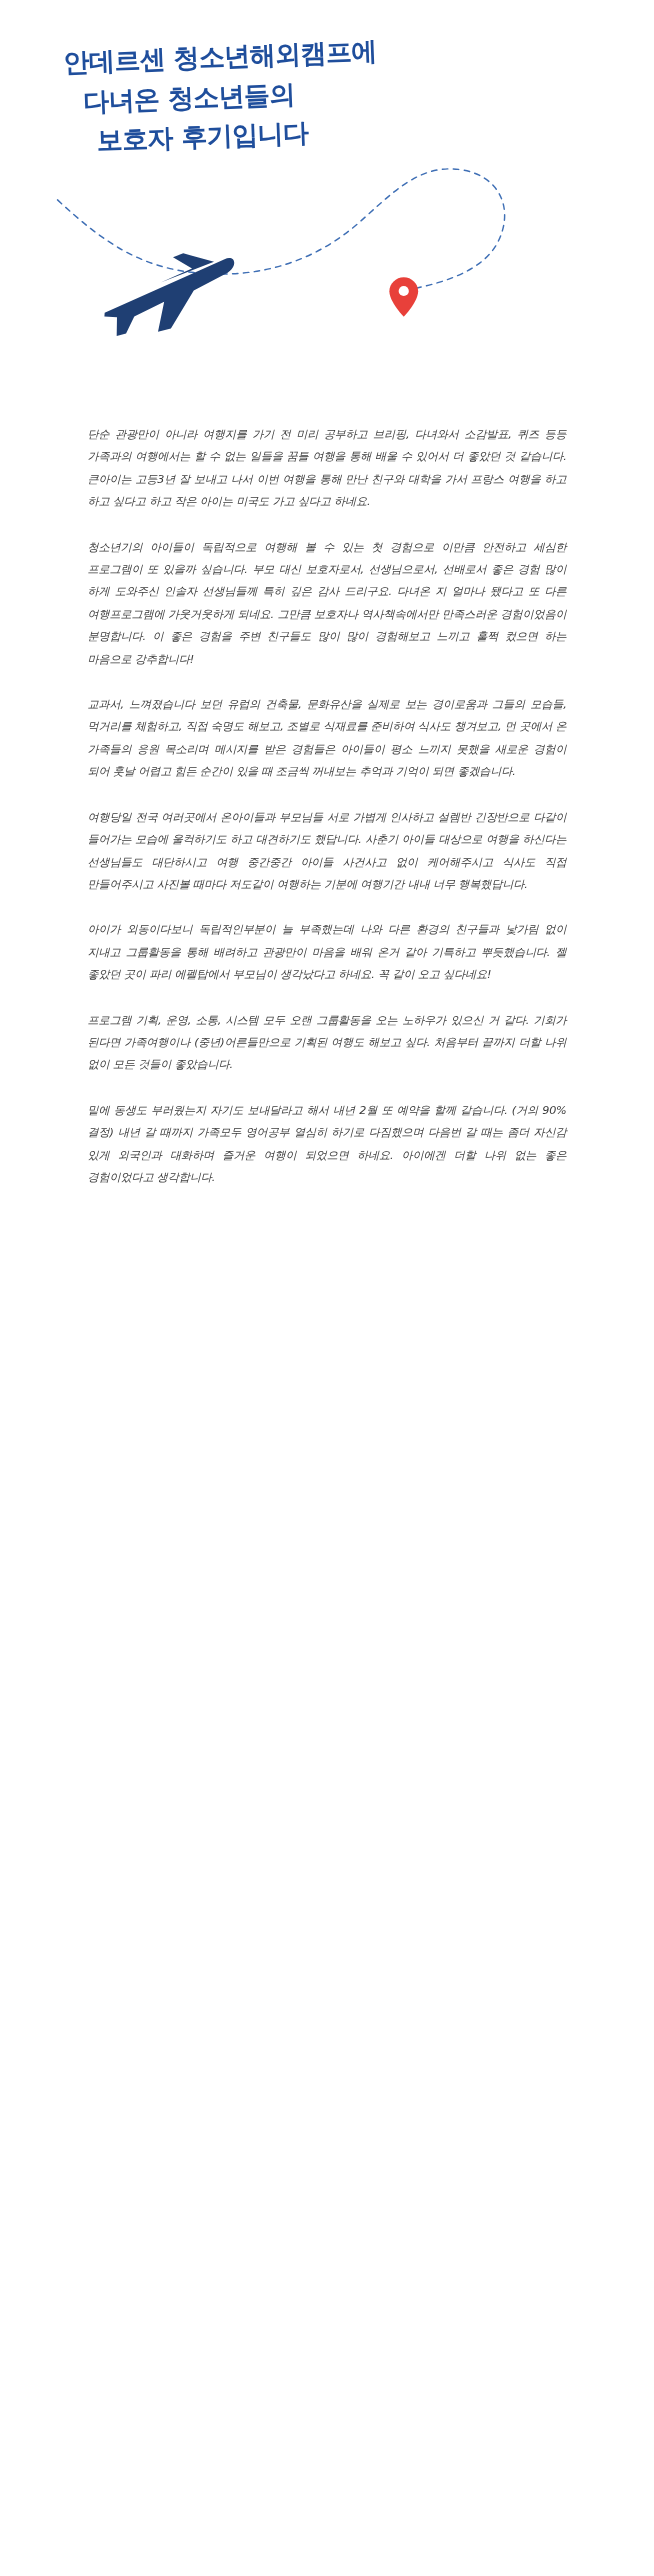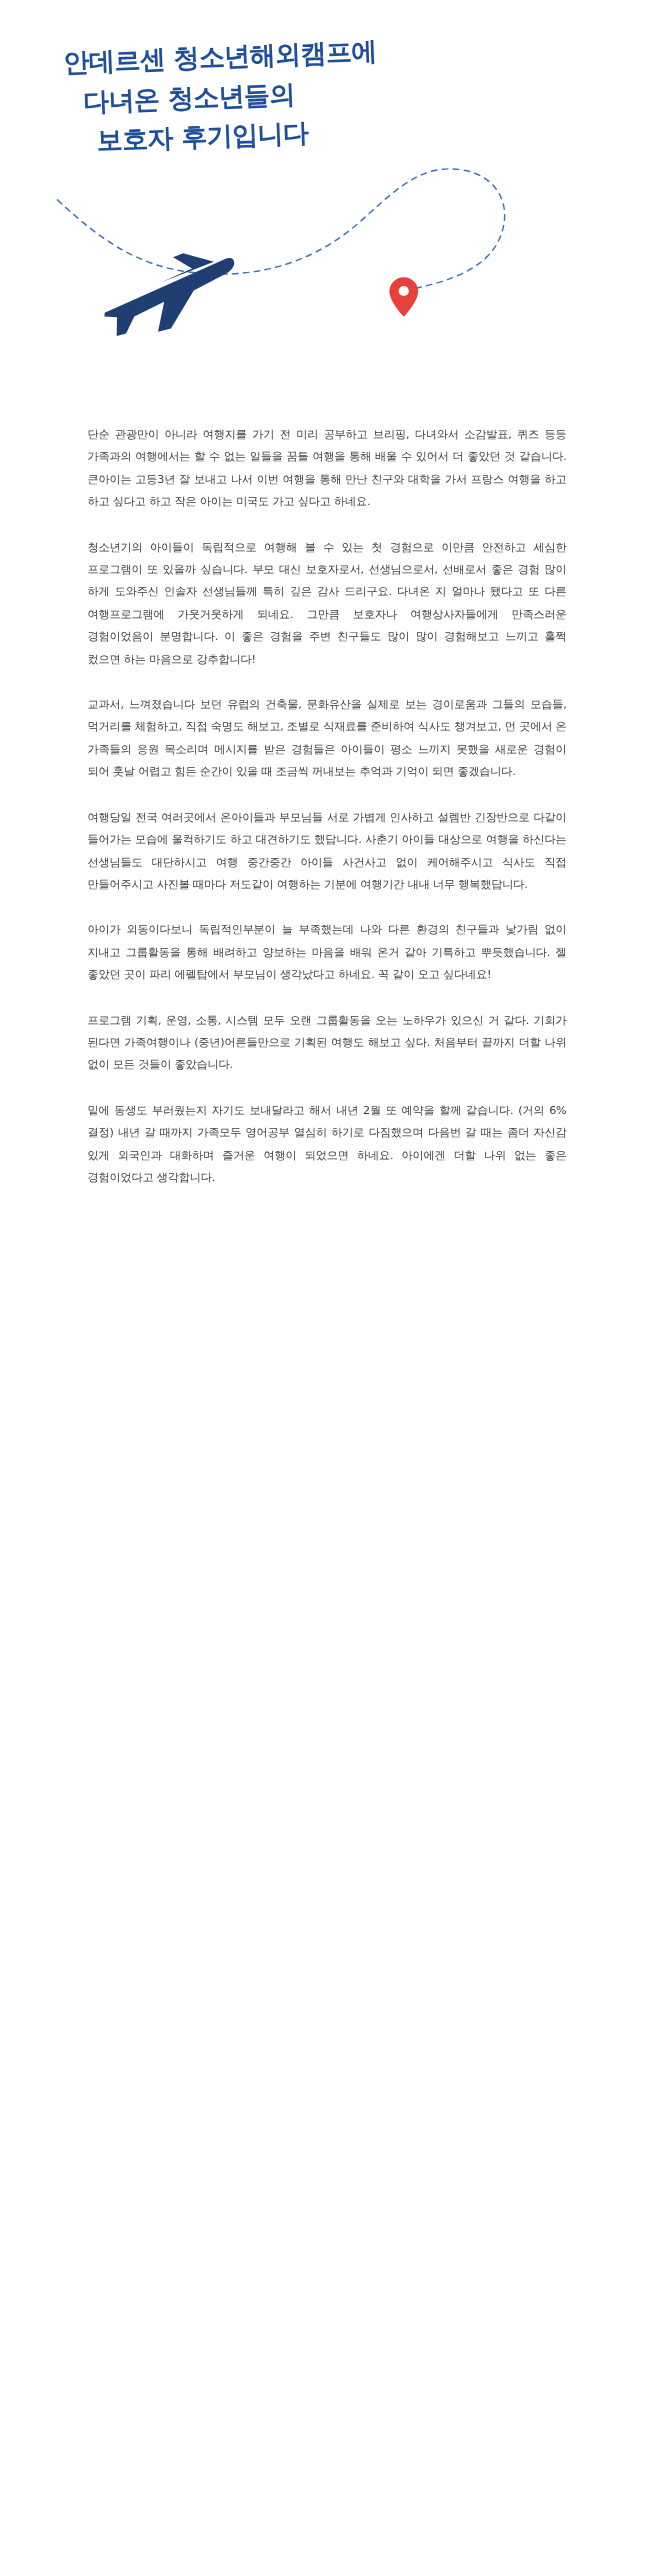--- a/index.html
+++ b/index.html
@@ -80,20 +80,21 @@
   }
   .para {
     font-family: "DejaVu Sans", sans-serif;
     font-size: 11.2px;
     line-height: 2.0;
     color: #3b3b3b;
     text-align: justify;
     letter-spacing: -0.2px;
     margin: 0 0 23px 0;
     word-break: keep-all;
+    font-style: italic;
   }
   .para:last-child { margin-bottom: 0; }
 </style>
 </head>
 <body>
 
 <div class="page">
 
   <div class="hero">
 
@@ -119,22 +120,22 @@
 
     <svg class="pin" viewBox="0 0 52 70" aria-hidden="true">
       <path d="M26 2 C13 2 2 12.5 2 25.5 C2 43 26 68 26 68 C26 68 50 43 50 25.5
                C50 12.5 39 2 26 2 Z" fill="#e8403a"></path>
       <circle cx="26" cy="25" r="8.5" fill="#ffffff"></circle>
     </svg>
   </div>
 
   <div class="content">
     <p class="para">단순 관광만이 아니라 여행지를 가기 전 미리 공부하고 브리핑, 다녀와서 소감발표, 퀴즈 등등 가족과의 여행에서는 할 수 없는 일들을 꿈틀 여행을 통해 배울 수 있어서 더 좋았던 것 같습니다. 큰아이는 고등3년 잘 보내고 나서 이번 여행을 통해 만난 친구와 대학을 가서 프랑스 여행을 하고 하고 싶다고 하고 작은 아이는 미국도 가고 싶다고 하네요.</p>
-    <p class="para">청소년기의 아이들이 독립적으로 여행해 볼 수 있는 첫 경험으로 이만큼 안전하고 세심한 프로그램이 또 있을까 싶습니다. 부모 대신 보호자로서, 선생님으로서, 선배로서 좋은 경험 많이 하게 도와주신 인솔자 선생님들께 특히 깊은 감사 드리구요. 다녀온 지 얼마나 됐다고 또 다른 여행프로그램에 가웃거웃하게 되네요. 그만큼 보호자나 여행상사자들에게 만족스러운 경험이었음이 분명합니다. 이 좋은 경험을 주변 친구들도 많이 많이 경험해보고 느끼고 훌쩍 컸으면 하는 마음으로 강추합니다!</p>
+    <p class="para">청소년기의 아이들이 독립적으로 여행해 볼 수 있는 첫 경험으로 이만큼 안전하고 세심한 프로그램이 또 있을까 싶습니다. 부모 대신 보호자로서, 선생님으로서, 선배로서 좋은 경험 많이 하게 도와주신 인솔자 선생님들께 특히 깊은 감사 드리구요. 다녀온 지 얼마나 됐다고 또 다른 여행프로그램에 가웃거웃하게 되네요. 그만큼 보호자나 역사책속에서만 만족스러운 경험이었음이 분명합니다. 이 좋은 경험을 주변 친구들도 많이 많이 경험해보고 느끼고 훌쩍 컸으면 하는 마음으로 강추합니다!</p>
     <p class="para">교과서, 느껴졌습니다 보던 유럽의 건축물, 문화유산을 실제로 보는 경이로움과 그들의 모습들, 먹거리를 체험하고, 직접 숙명도 해보고, 조별로 식재료를 준비하여 식사도 챙겨보고, 먼 곳에서 온 가족들의 응원 목소리며 메시지를 받은 경험들은 아이들이 평소 느끼지 못했을 새로운 경험이 되어 훗날 어렵고 힘든 순간이 있을 때 조금씩 꺼내보는 추억과 기억이 되면 좋겠습니다.</p>
     <p class="para">여행당일 전국 여러곳에서 온아이들과 부모님들 서로 가볍게 인사하고 설렘반 긴장반으로 다같이 들어가는 모습에 울컥하기도 하고 대견하기도 했답니다. 사춘기 아이들 대상으로 여행을 하신다는 선생님들도 대단하시고 여행 중간중간 아이들 사건사고 없이 케어해주시고 식사도 직접 만들어주시고 사진볼 때마다 저도같이 여행하는 기분에 여행기간 내내 너무 행복했답니다.</p>
-    <p class="para">아이가 외동이다보니 독립적인부분이 늘 부족했는데 나와 다른 환경의 친구들과 낯가림 없이 지내고 그룹활동을 통해 배려하고 양보하는 마음을 배워 온거 같아 기특하고 뿌듯했습니다. 젤 좋았던 곳이 파리 에펠탑에서 부모님이 생각났다고 하네요. 꼭 같이 오고 싶다네요!</p>
+    <p class="para">아이가 외동이다보니 독립적인부분이 늘 부족했는데 나와 다른 환경의 친구들과 낯가림 없이 지내고 그룹활동을 통해 배려하고 관광만이 마음을 배워 온거 같아 기특하고 뿌듯했습니다. 젤 좋았던 곳이 파리 에펠탑에서 부모님이 생각났다고 하네요. 꼭 같이 오고 싶다네요!</p>
     <p class="para">프로그램 기획, 운영, 소통, 시스템 모두 오랜 그룹활동을 오는 노하우가 있으신 거 같다. 기회가 된다면 가족여행이나 (중년)어른들만으로 기획된 여행도 해보고 싶다. 처음부터 끝까지 더할 나위 없이 모든 것들이 좋았습니다.</p>
-    <p class="para">밑에 동생도 부러웠는지 자기도 보내달라고 해서 내년 2월 또 예약을 할께 같습니다. (거의 6%결정) 내년 갈 때까지 가족모두 영어공부 열심히 하기로 다짐했으며 다음번 갈 때는 좀더 자신감 있게 외국인과 대화하며 즐거운 여행이 되었으면 하네요. 아이에겐 더할 나위 없는 좋은 경험이었다고 생각합니다.</p>
+    <p class="para">밑에 동생도 부러웠는지 자기도 보내달라고 해서 내년 2월 또 예약을 할께 같습니다. (거의 90%결정) 내년 갈 때까지 가족모두 영어공부 열심히 하기로 다짐했으며 다음번 갈 때는 좀더 자신감 있게 외국인과 대화하며 즐거운 여행이 되었으면 하네요. 아이에겐 더할 나위 없는 좋은 경험이었다고 생각합니다.</p>
   </div>
 
 </div>
 
 
 </body></html>

